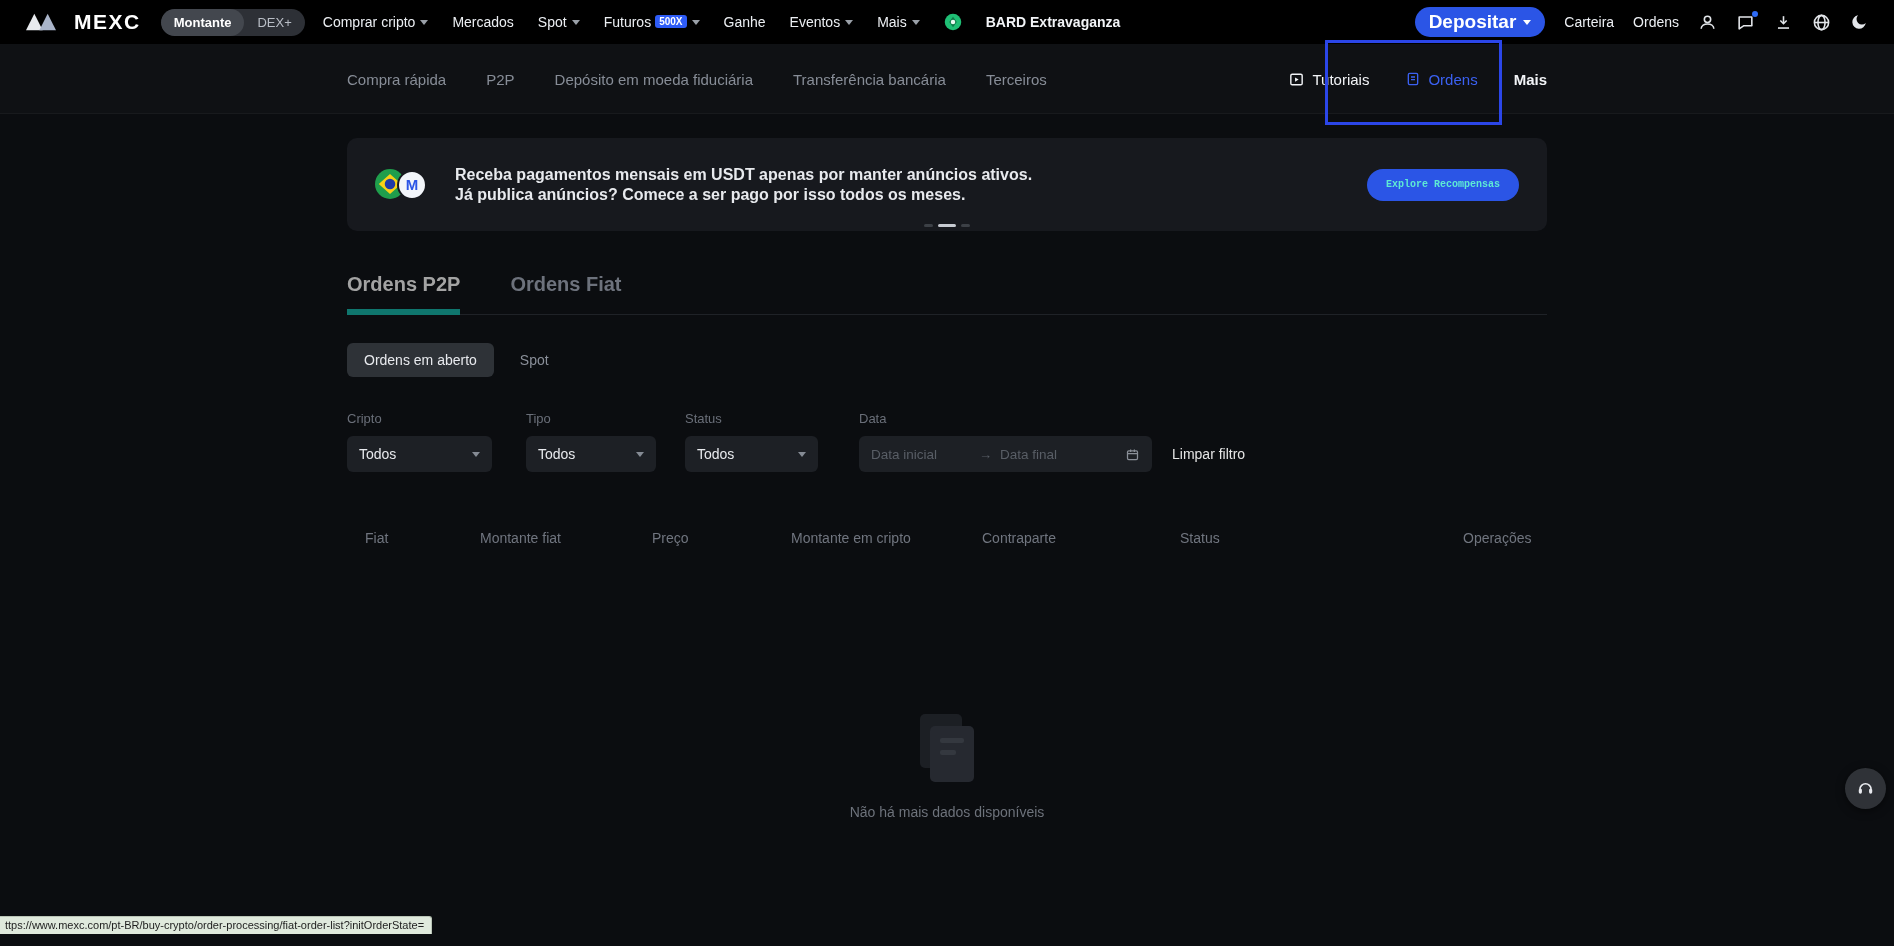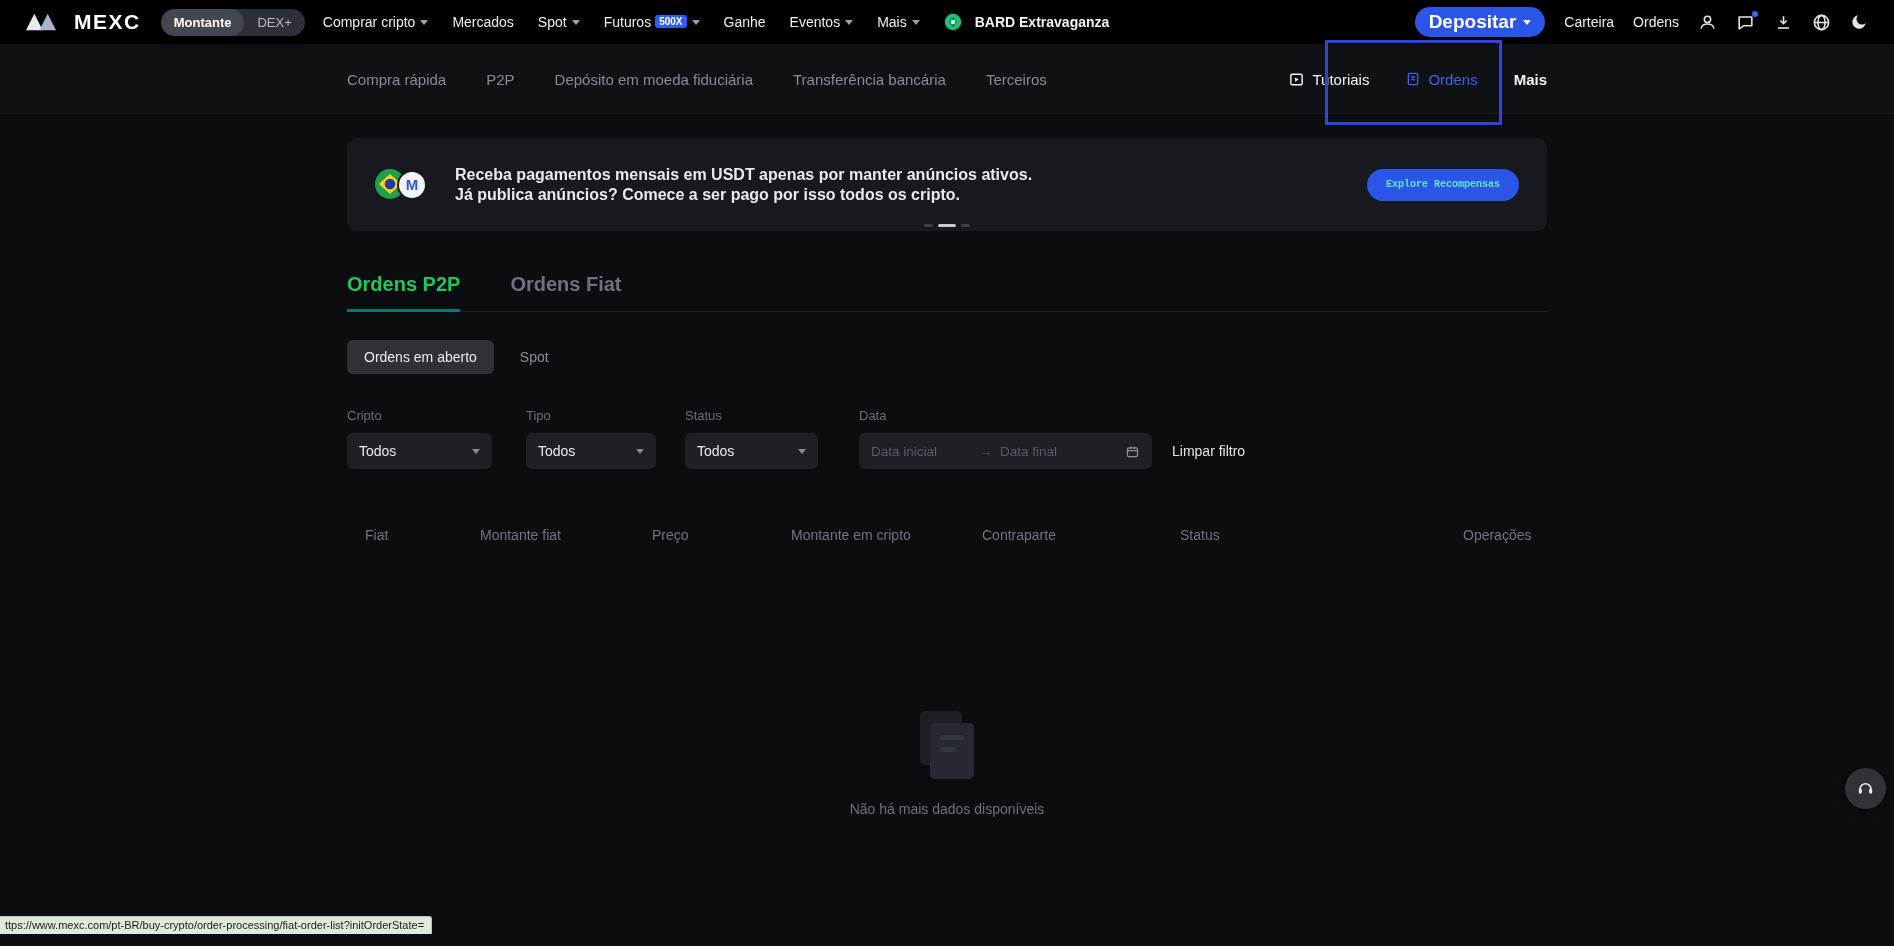--- a/index.html
+++ b/index.html
@@ -31,21 +31,21 @@
   .nav-item { display:flex; align-items:center; font-size:14px; font-weight:500; color:#ECEFF3; cursor:pointer; white-space:nowrap; }
   .caret {
     width:0; height:0; display:inline-block; margin-left:5px;
     border-left:4px solid transparent; border-right:4px solid transparent;
     border-top:5px solid #9AA0A8;
   }
   .badge-500x {
     background:#2E5CF7; color:#fff; font-size:10px; font-weight:bold;
     border-radius:3px; padding:1px 4px; margin-left:4px; transform:translateY(-1px);
   }
-  .promo { display:flex; align-items:center; gap:13px; margin-left:24px; cursor:pointer; }
+  .promo { display:flex; align-items:center; gap:24px; margin-left:24px; cursor:pointer; }
   .promo-label { font-size:14px; font-weight:bold; color:#F2F4F7; white-space:nowrap; }
 
   .topbar-right { margin-left:auto; display:flex; align-items:center; gap:19px; }
   .deposit-btn {
     display:flex; align-items:center; gap:6px;
     background:#2B55E6; color:#fff; font-size:19px; font-weight:bold;
     height:30px; padding:0 14px; border-radius:15px; border:none; cursor:pointer;
     font-family:inherit;
   }
   .deposit-btn .caret { border-top-color:#fff; margin-left:1px; }
@@ -94,21 +94,21 @@
   .carousel-dots {
     position:absolute; left:50%; bottom:4px; transform:translateX(-50%);
     display:flex; align-items:center; gap:5px;
   }
   .dot { width:9px; height:3px; border-radius:2px; background:#3C4046; cursor:pointer; }
   .dot.active { width:18px; background:#C6CAD1; }
 
   
   .page-tabs { display:flex; gap:50px; margin-top:42px; border-bottom:1px solid #1F2227; }
   .page-tab { font-size:20px; font-weight:bold; color:#6D727C; padding-bottom:13px; cursor:pointer; margin-bottom:-1px; }
-  .page-tab.active { color:#22c55e; border-bottom:3px solid #0f766e; }
+  .page-tab.active { color:#a3a3a3; border-bottom:6px solid #0f766e; }
 
   
   .pills { display:flex; align-items:center; margin-top:28px; gap:26px; }
   .pill { font-size:14px; color:#E8EAEE; padding:9px 17px; border-radius:6px; cursor:pointer; }
   .pill.active { background:#2E3237; font-weight:500; }
   .pill.plain { padding:9px 0; color:#8A8F99; }
 
   
   .filters { display:flex; margin-top:34px; align-items:flex-end; }
   .filter-group { display:flex; flex-direction:column; }
@@ -319,21 +319,21 @@
         <svg width="30" height="30" viewBox="0 0 24 24">
           <circle cx="12" cy="12" r="12" fill="#1F9E4C"></circle>
           <path d="M12 4 L21 12 L12 20 L3 12 Z" fill="#F7D117"></path>
           <circle cx="12" cy="12" r="4.2" fill="#1D3AA8"></circle>
         </svg>
       </span>
       <span class="m-badge">M</span>
     </div>
     <div class="banner-text">
       <div class="banner-line">Receba pagamentos mensais em USDT  apenas por manter anúncios ativos.</div>
-      <div class="banner-line">Já publica anúncios? Comece a ser pago por isso  todos os cripto.</div>
+      <div class="banner-line">Já publica anúncios? Comece a ser pago por isso  todos os meses.</div>
     </div>
     <button class="banner-cta">Explore Recompensas</button>
     <div class="carousel-dots">
       <span class="dot"></span>
       <span class="dot active"></span>
       <span class="dot"></span>
     </div>
   </section>
 
   <div class="page-tabs">

